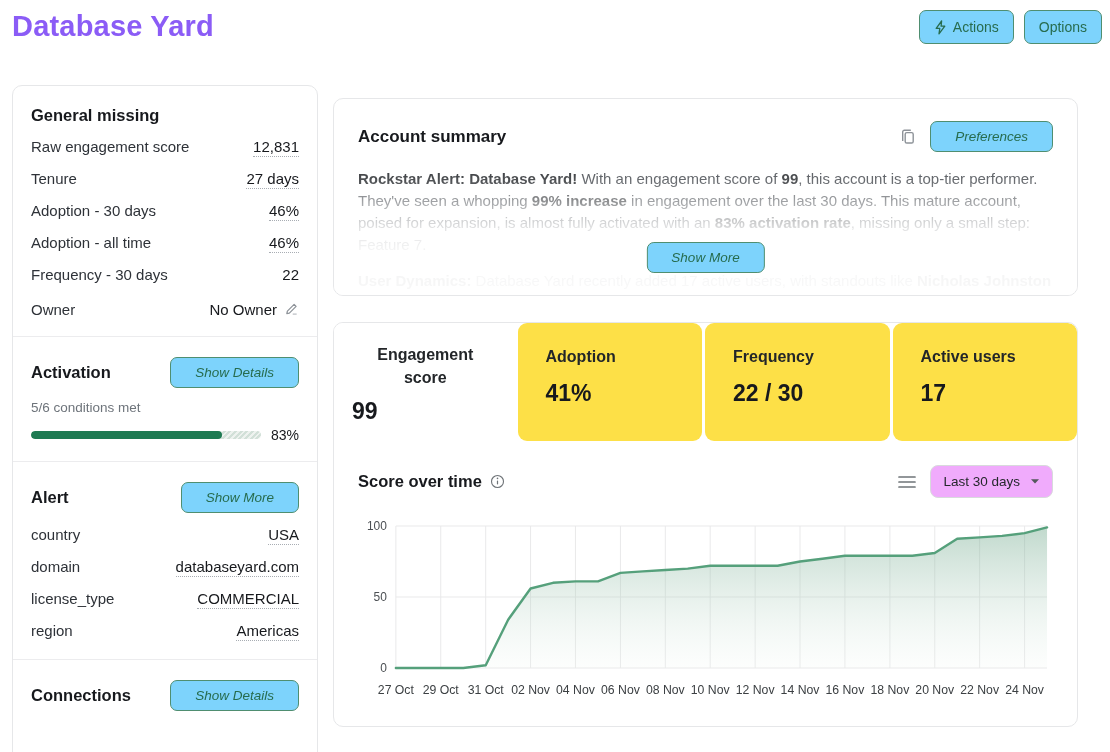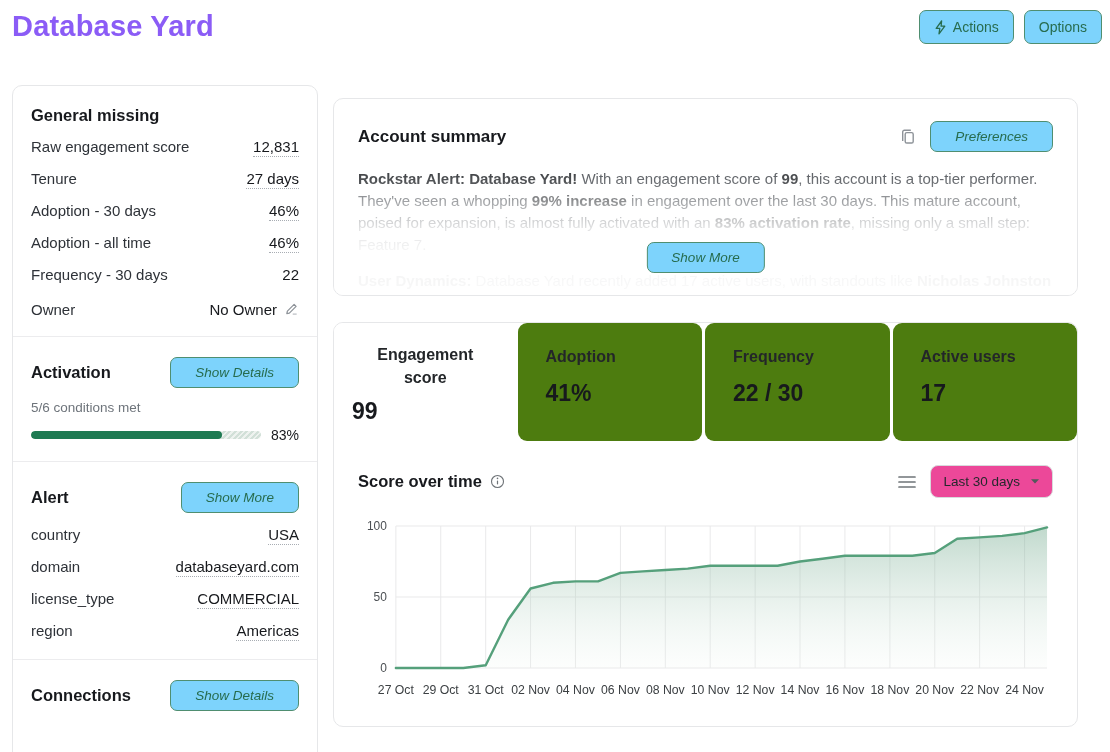--- a/index.html
+++ b/index.html
@@ -51,34 +51,34 @@
   .summary-body b { color:#1b1e22; }
   .summary-p2 { margin-top:14px; }
   .fade-overlay { position:absolute; left:0; right:0; top:22px; bottom:0; pointer-events:none;
      background:linear-gradient(to bottom, rgba(255,255,255,0) 30px, rgba(255,255,255,.25) 62px,
         rgba(255,255,255,.62) 88px, rgba(255,255,255,.85) 108px, rgba(255,255,255,.94) 128px, rgba(255,255,255,.97) 100%); }
   .show-more-center { position:absolute; left:50%; transform:translateX(-50%); bottom:22px; z-index:3; }
 
   
   .chart-card { margin-top:26px; overflow:hidden; padding-bottom:6px; }
   .tabs { display:flex; }
-  .tab { flex:1 1 0; height:118px; background:#4d7c0f; margin:0 1.5px; border-radius:9px;
+  .tab { flex:1 1 0; height:118px; background:#fde047; margin:0 1.5px; border-radius:9px;
          padding:22px 10px 0 28px; cursor:pointer; }
   .tab:first-child { margin-left:0; } .tab:last-child { margin-right:0; }
   .tab.selected { background:#fff; border-radius:0; padding:20px 16px 0 18px; }
   .tab-label { font-size:16px; font-weight:600; color:#232629; line-height:23px; }
   .tab.selected .tab-label { text-align:center; padding:0 24px; }
   .tab-value { font-size:23px; font-weight:bold; color:#17191d; margin-top:12px; }
   .tab.selected .tab-value { margin-top:9px; }
 
   .chart-head { display:flex; justify-content:space-between; align-items:center; padding:24px 24px 6px 24px;gap:17px; }
   .chart-title-wrap { display:flex; align-items:center; gap:8px; }
   .chart-controls { display:flex; align-items:center; gap:14px; }
   .dropdown { display:inline-flex; align-items:center; gap:10px; border:1px solid #d8dadc;
-      border-radius:8px; padding:8px 12px; font-size:13.5px; color:#25282c; background:#ec4899; cursor:pointer; }
+      border-radius:8px; padding:8px 12px; font-size:13.5px; color:#25282c; background:#f0abfc; cursor:pointer; }
   .chart-area { padding:6px 16px 8px 16px; }
   svg text.ylab { font-size:12px; fill:#4c5054; font-family:inherit; }
   svg text.xlab { font-size:12.3px; fill:#3c4043; font-family:inherit; }
   svg line.grid { stroke:#e9e9ea; stroke-width:1; }
 
   .icon-btn { background:none; border:none; cursor:pointer; padding:0; display:inline-flex; }
 </style>
 </head>
 <body>
 

